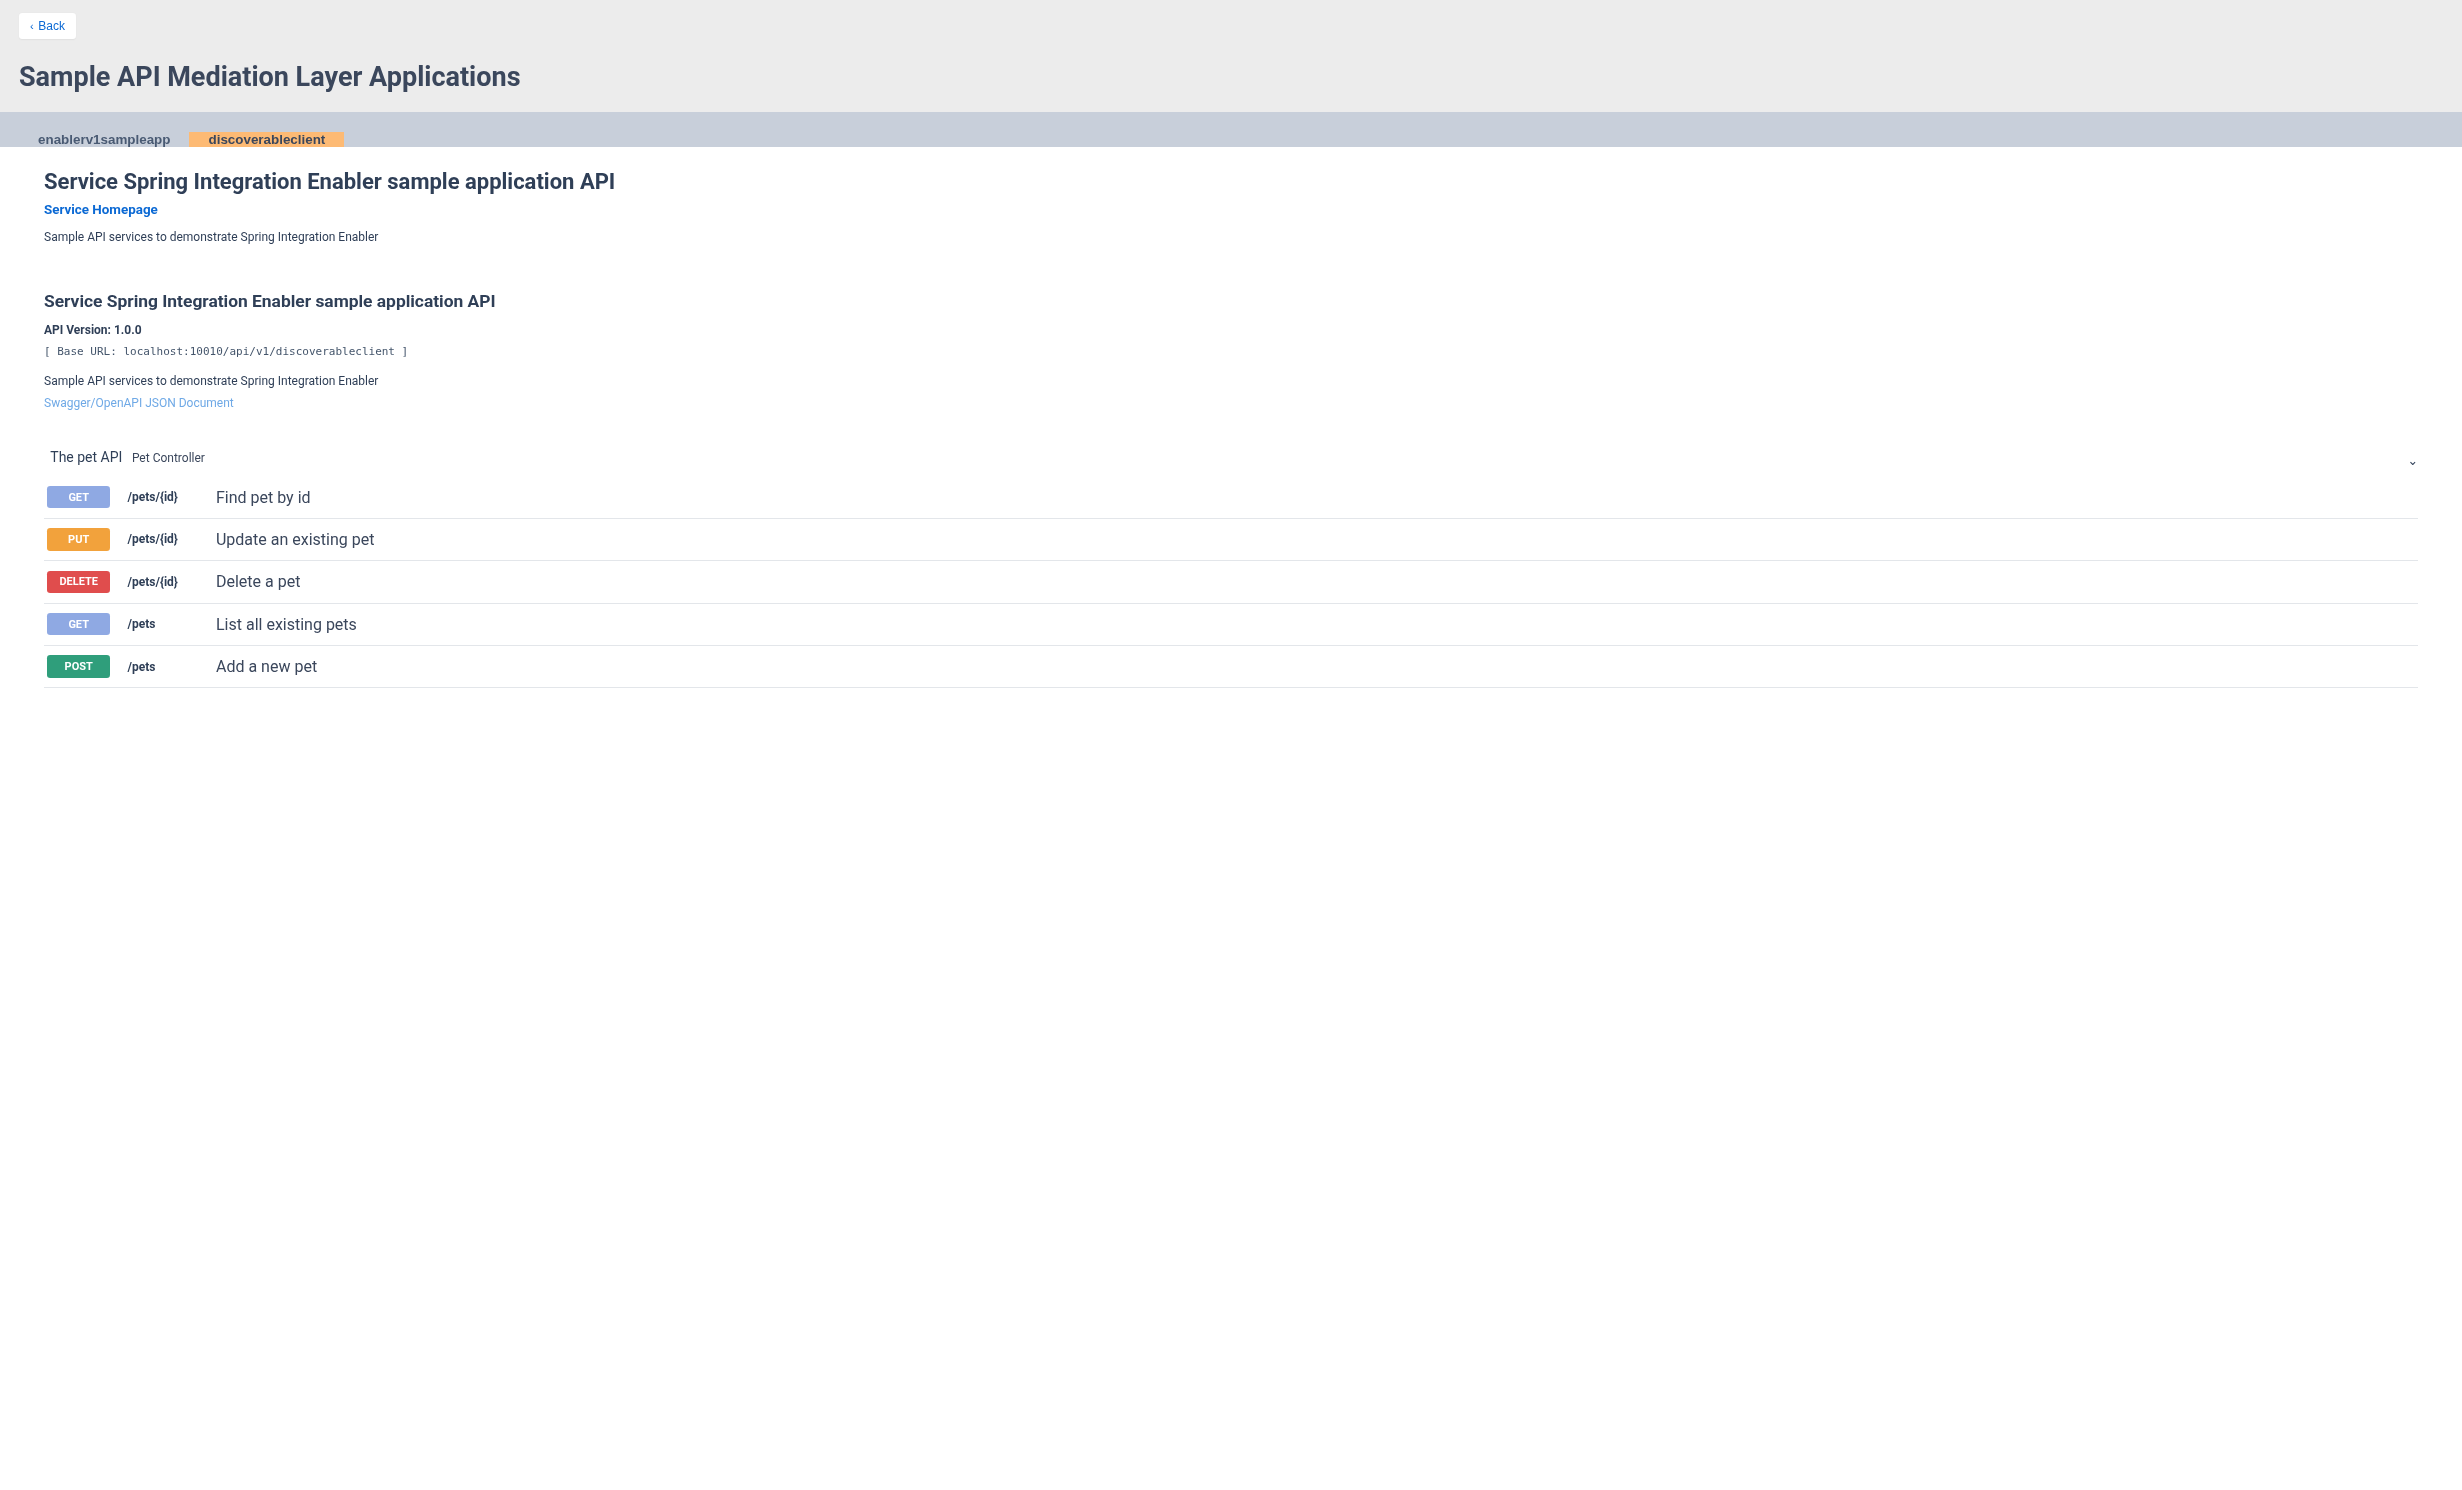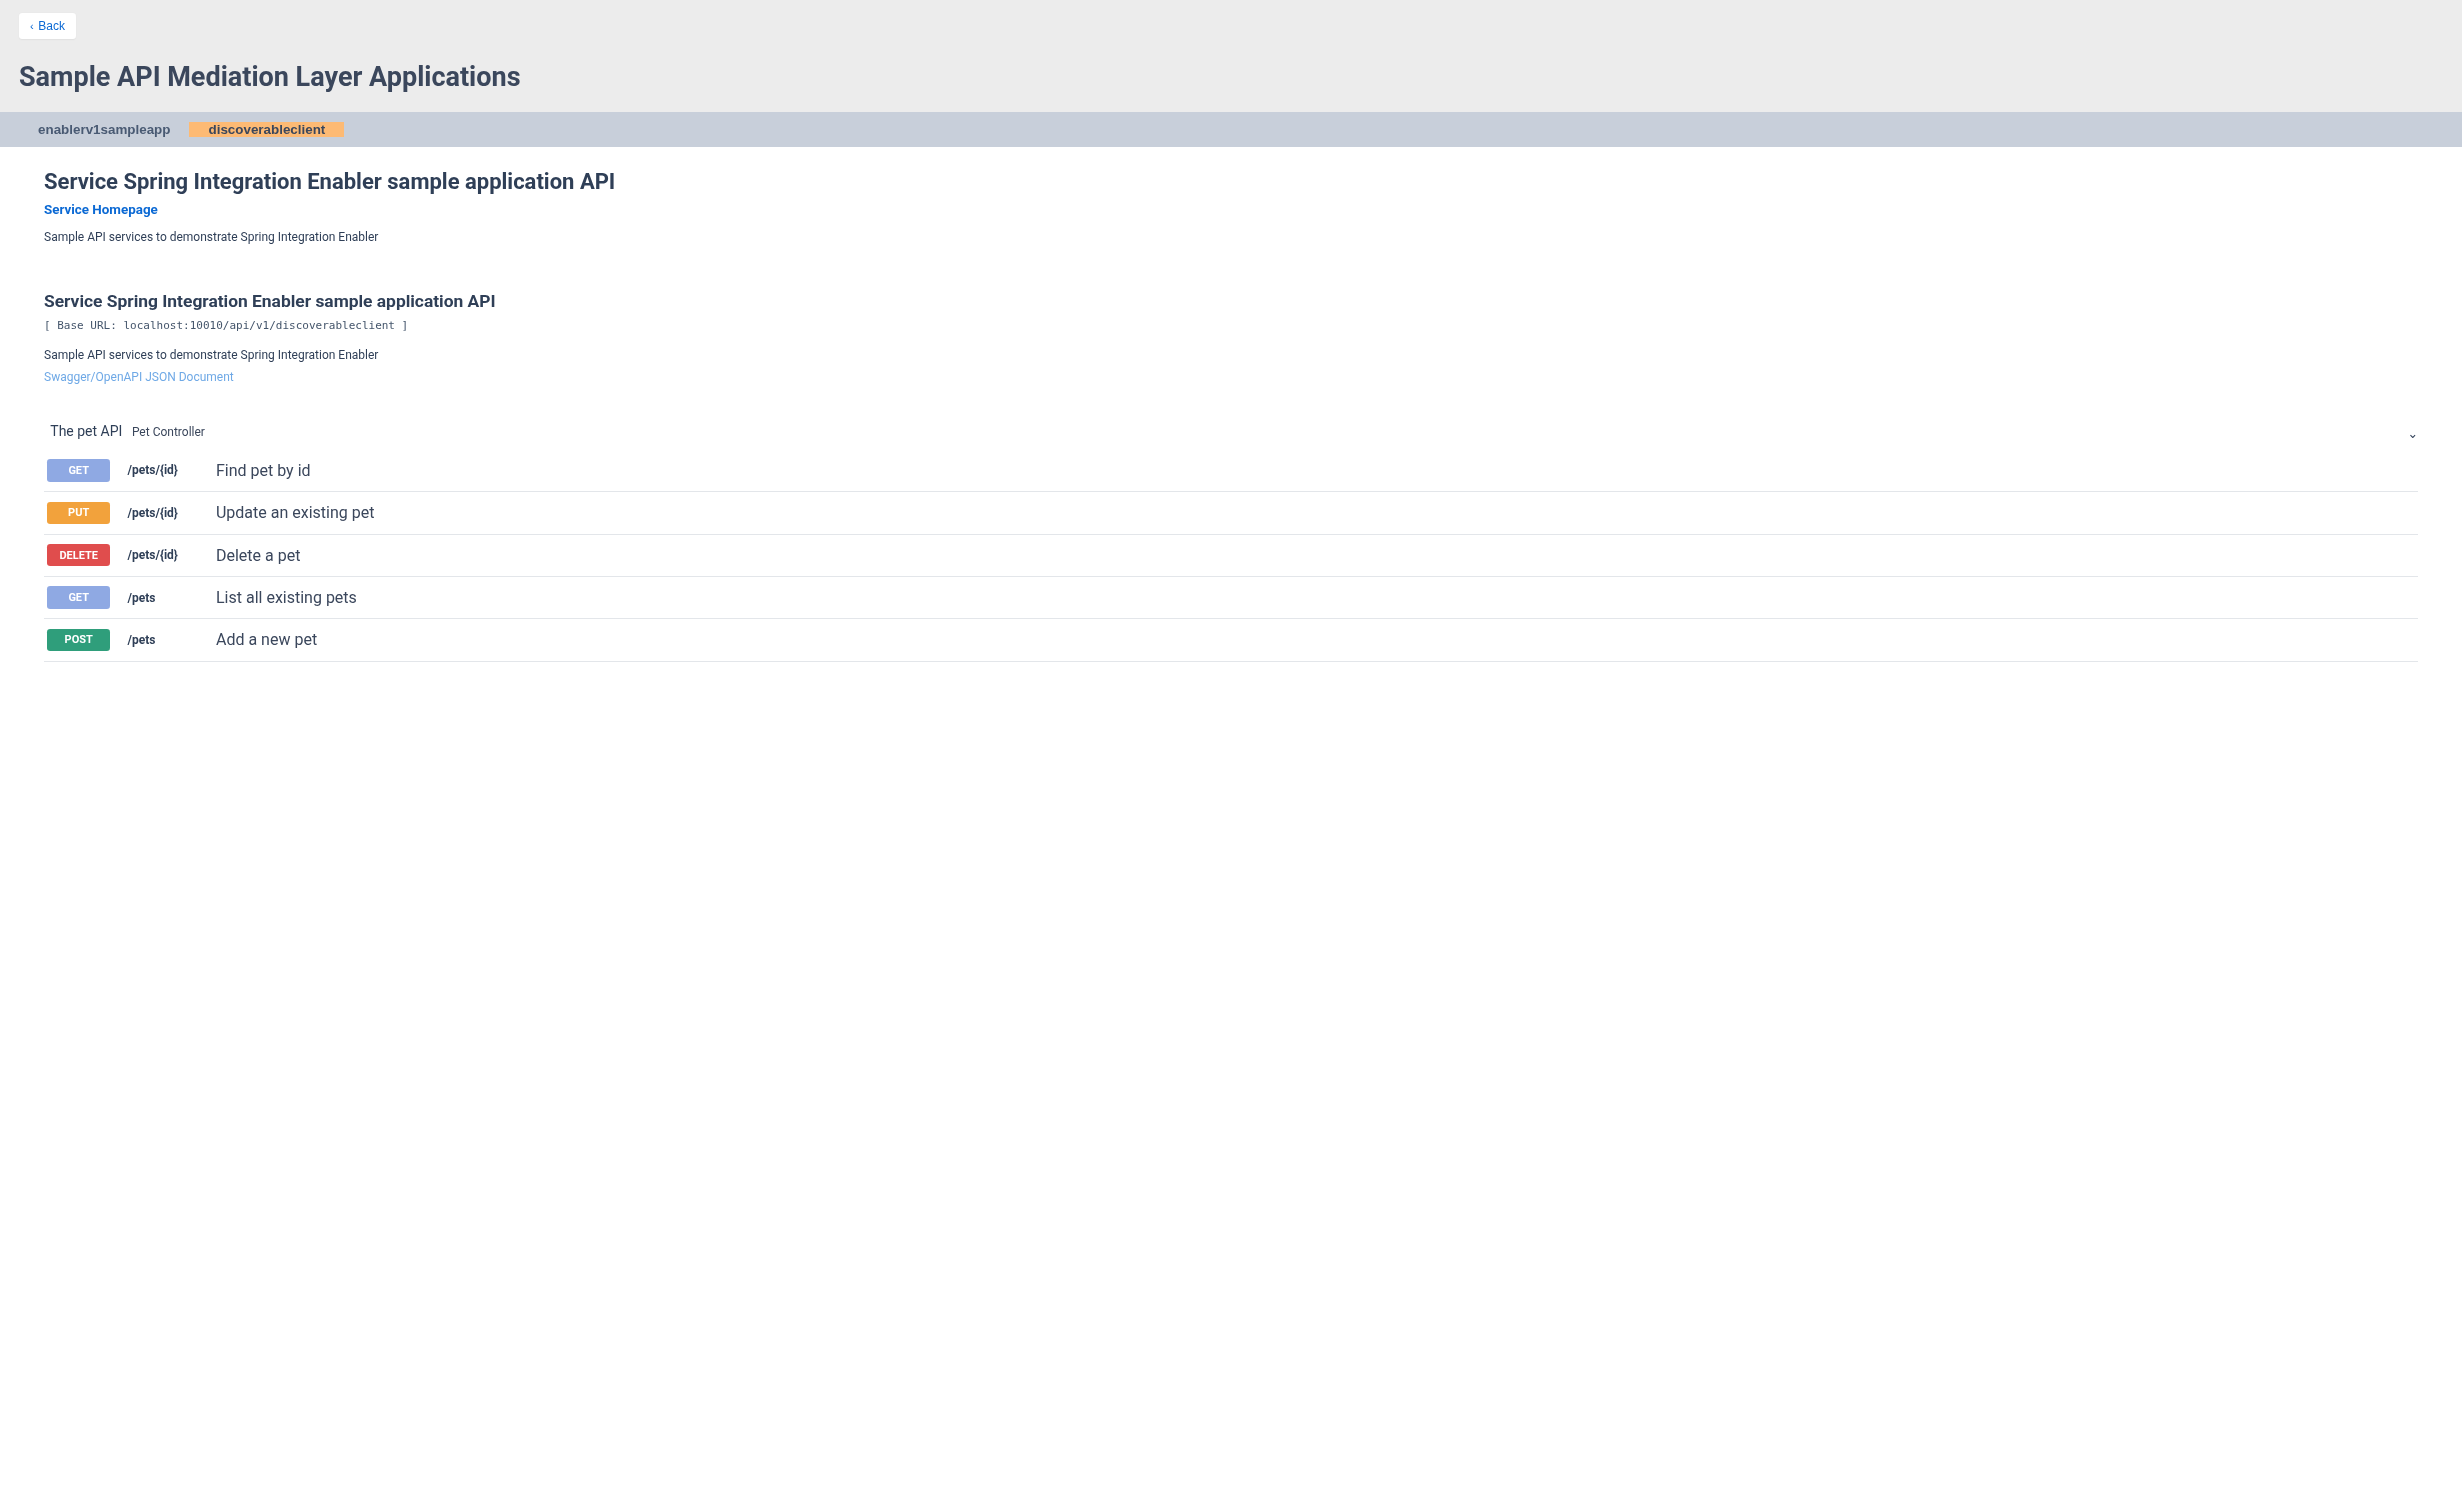--- a/index.html
+++ b/index.html
@@ -40,21 +40,21 @@
     margin-top: 8px;
     font-size: 12.6px;
     color: #465a75;
     font-weight: 400;
   }
   .tab-bar {
     background: #c8cfda;
     display: flex;
     padding-left: 19px;
     height: 35px;
-    align-items: center;
+    align-items: flex-end;
   }
   .tab {
     padding: 0 19px;
     display: flex;
     align-items: center;
     font-size: 13.4px;
     font-weight: 600;
     color: #495a73;
     cursor: pointer;
     background: transparent;
@@ -200,20 +200,21 @@
   </div>
 
 <div class="content">
 
   <h2 class="service-title">Service Spring Integration Enabler sample application API</h2>
   <a class="service-homepage-link">Service Homepage</a>
   <p class="service-desc">Sample API services to demonstrate Spring Integration Enabler</p>
 
   <div class="api-block">
     <h3 class="api-title">Service Spring Integration Enabler sample application API</h3>
+    <p class="api-version">API Version: 1.0.0</p>
     <p class="base-url">[ Base URL: localhost:10010/api/v1/discoverableclient ]</p>
     <p class="api-desc">Sample API services to demonstrate Spring Integration Enabler</p>
     <a class="doc-link">Swagger/OpenAPI JSON Document</a>
   </div>
 
   <div class="endpoints-block">
     <div class="endpoints-header">
       <span class="endpoints-group-name">The pet API</span>
       <span class="endpoints-group-desc">Pet Controller</span>
       <span class="chevron-down">⌄</span>

